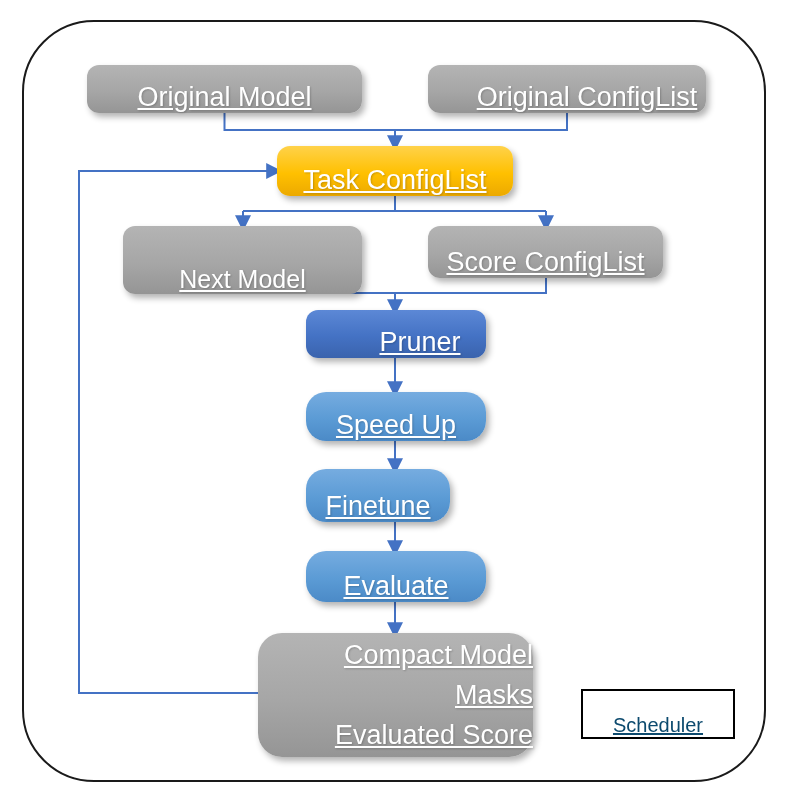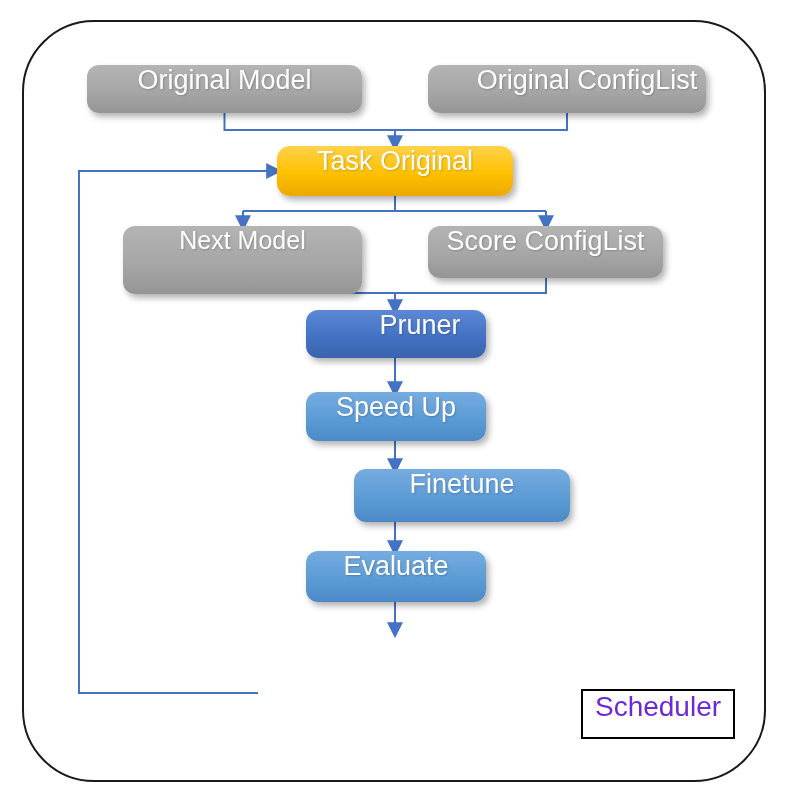--- a/index.html
+++ b/index.html
@@ -30,71 +30,72 @@
   .connectors {
     position: absolute;
     left: 0;
     top: 0;
     width: 792px;
     height: 807px;
   }
   .node {
     position: absolute;
     display: flex;
-    align-items: flex-start;
+    align-items: flex-end;
     justify-content: center;
     text-align: center;
     color: #ffffff;
     box-sizing: border-box;
     box-shadow: 3px 4px 6px rgba(0,0,0,0.30);
     text-shadow: 1px 1px 2px rgba(0,0,0,0.20);
+    text-decoration: underline;
   }
   .gray {
     background: linear-gradient(180deg, #b4b4b4 0%, #a6a6a6 55%, #959595 100%);
     border-radius: 12px;
   }
   .yellow {
     background: linear-gradient(180deg, #ffd24a 0%, #ffc000 55%, #eca900 100%);
     border-radius: 13px;
   }
   .darkblue {
     background: linear-gradient(180deg, #5c88d6 0%, #4472c4 55%, #3a63ad 100%);
     border-radius: 12px;
     padding-left: 48px;
   }
   .lightblue {
     background: linear-gradient(180deg, #76ace0 0%, #5b9bd5 55%, #4b8ac7 100%);
-    border-radius: 12px;
+    border-radius: 20px;
   }
   .node span { display: block; }
 
   .n-original-model    { left: 87px;  top: 65px;  width: 275px; height: 48px; font-size: 27px; }
   .n-original-config   { left: 428px; top: 65px;  width: 278px; height: 48px; font-size: 27px; padding-left: 40px; }
   .n-task-generator    { left: 277px; top: 146px; width: 236px; height: 50px; font-size: 27px; }
   .n-next-model        { left: 123px; top: 226px; width: 239px; height: 68px; font-size: 25px; }
   .n-next-config       { left: 428px; top: 226px; width: 235px; height: 52px; font-size: 27px; }
   .n-pruner            { left: 306px; top: 310px; width: 180px; height: 48px; font-size: 27px; }
   .n-speed-up          { left: 306px; top: 392px; width: 180px; height: 49px; font-size: 27px; }
-  .n-finetune          { left: 306px; top: 469px; width: 216px; height: 53px; font-size: 27px; margin-left: 48px; }
+  .n-finetune          { left: 306px; top: 469px; width: 144px; height: 53px; font-size: 27px; }
   .n-evaluate          { left: 306px; top: 551px; width: 180px; height: 51px; font-size: 27px; }
   .n-output {
     left: 258px; top: 633px; width: 275px; height: 124px;
     font-size: 27px; line-height: 40px;
     border-radius: 24px;
     flex-direction: column;
   }
   .n-scheduler {
     left: 581px; top: 689px; width: 154px; height: 50px;
     background: #ffffff;
     border: 2px solid #000000;
     border-radius: 0;
     box-shadow: none;
-    color: #6d28d9;
+    color: #0c4a6e;
     text-shadow: none;
-    font-size: 28px;
+    font-size: 20px;
   }
 </style>
 </head>
 <body>
 
 <div class="canvas">
 
   <div class="outer-frame"></div>
 
   <svg class="connectors" viewBox="0 0 792 807" xmlns="http://www.w3.org/2000/svg">
@@ -126,21 +127,21 @@
 
   <div class="node gray n-original-model">
     <span>Original Model</span>
   </div>
 
   <div class="node gray n-original-config">
     <span>Original ConfigList</span>
   </div>
 
   <div class="node yellow n-task-generator">
-    <span>Task Original</span>
+    <span>Task ConfigList</span>
   </div>
 
   <div class="node gray n-next-model">
     <span>Next Model</span>
   </div>
 
   <div class="node gray n-next-config">
     <span>Score ConfigList</span>
   </div>
 
@@ -153,18 +154,23 @@
   </div>
 
   <div class="node lightblue n-finetune">
     <span>Finetune</span>
   </div>
 
   <div class="node lightblue n-evaluate">
     <span>Evaluate</span>
   </div>
 
+  <div class="node gray n-output">
+    <span>Compact Model</span>
+    <span>Masks</span>
+    <span>Evaluated Score</span>
+  </div>
 
   <div class="node n-scheduler">
     <span>Scheduler</span>
   </div>
 
 </div>
 
 </body></html>

